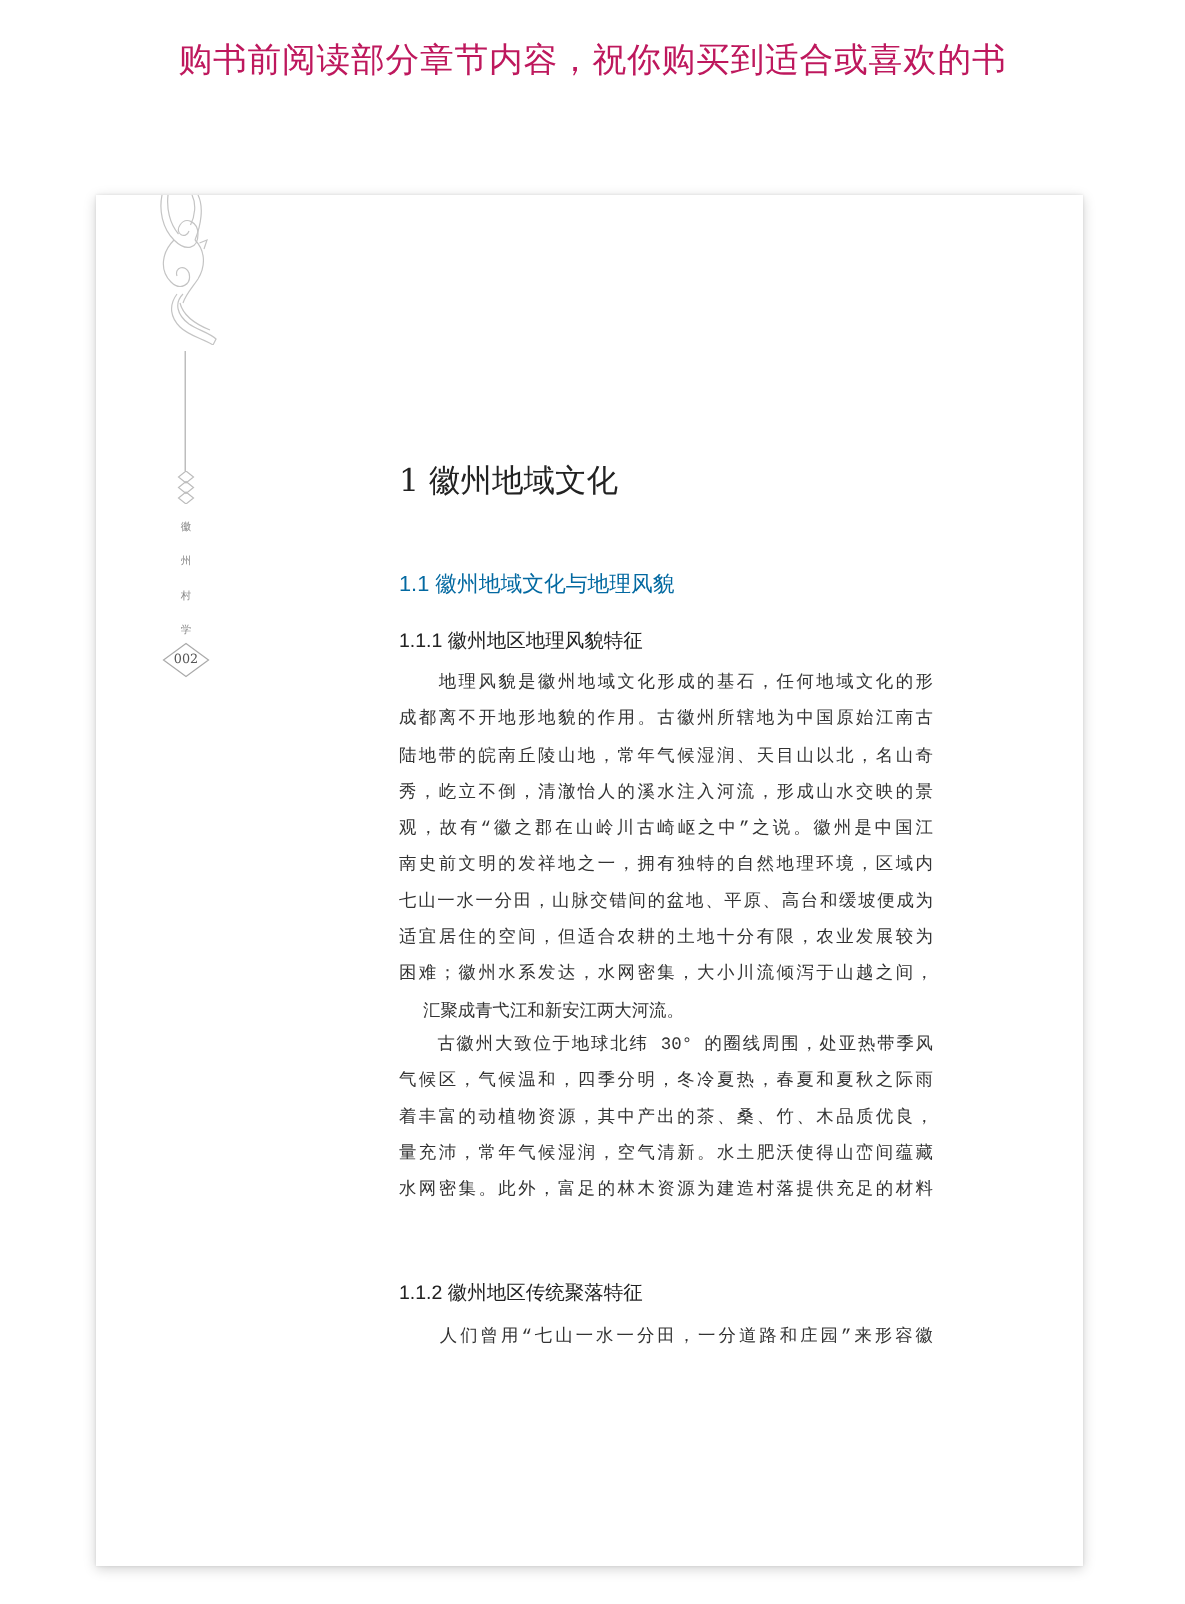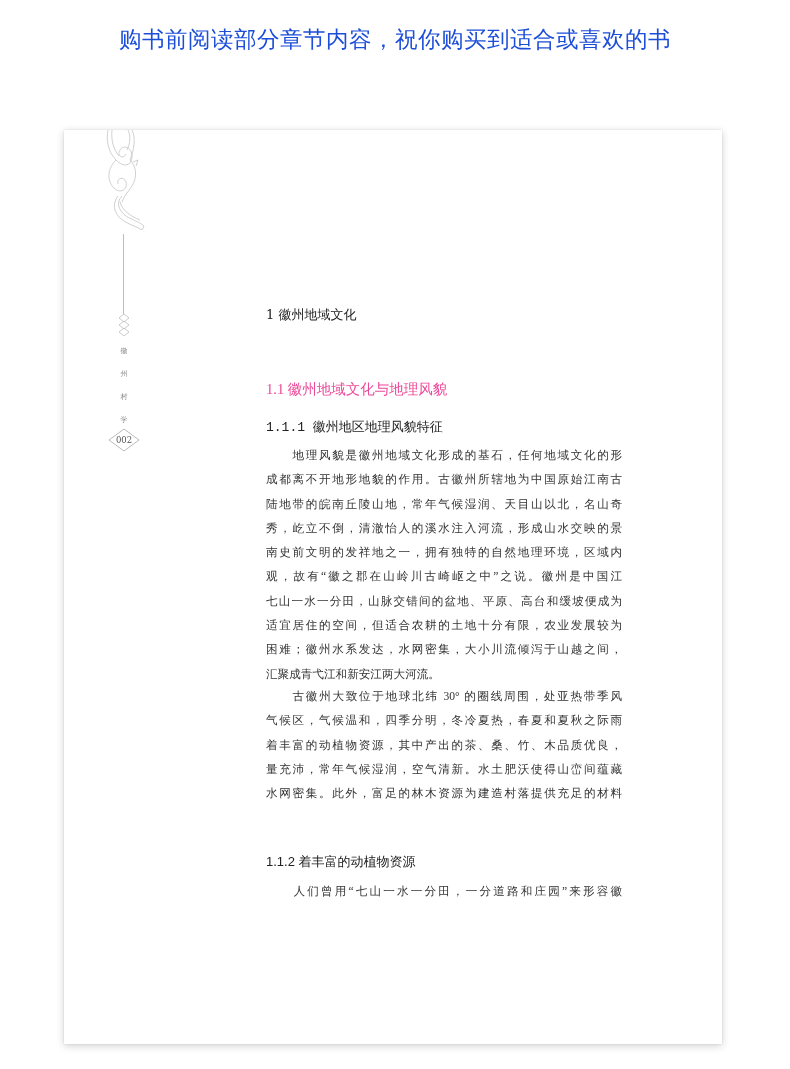--- a/index.html
+++ b/index.html
@@ -15,21 +15,21 @@
       font-family: "DejaVu Sans", sans-serif;
     }
     .banner {
       position: absolute;
       left: 0;
       top: 24px;
       width: 790px;
       text-align: center;
       font-family: "DejaVu Sans", sans-serif;
       font-size: 22.5px;
-      color: #1d4ed8;
+      color: #be185d;
       letter-spacing: 0.5px;
     }
     .page {
       position: absolute;
       left: 64px;
       top: 130px;
       width: 658px;
       height: 914px;
       background: #ffffff;
       box-shadow: 0 2px 8px rgba(0,0,0,0.18), 0 0 2px rgba(0,0,0,0.10);
@@ -95,62 +95,63 @@
       position: absolute;
       left: 202px;
       top: 0;
       width: 360px;
     }
     .chapter-title {
       position: absolute;
       left: 0;
       top: 176px;
       font-family: "DejaVu Serif", serif;
-      font-size: 13px;
+      font-size: 21px;
       color: #222222;
       white-space: nowrap;
     }
     .section-title {
       position: absolute;
       left: 0;
       top: 250px;
-      font-family: Liberation Serif, serif;
+      font-family: Liberation Sans, sans-serif;
       font-size: 14.5px;
-      color: #ec4899;
+      color: #0369a1;
       white-space: nowrap;
     }
     .subsection-title {
       position: absolute;
       left: 0;
       font-family: "Liberation Sans", sans-serif;
       font-size: 13px;
       color: #222222;
       white-space: nowrap;
     }
-    .sub1 { top: 288px; font-family: Liberation Mono, monospace; }
+    .sub1 { top: 288px; }
     .sub2 { top: 723px; }
     .para {
       position: absolute;
       left: 0;
       width: 356px;
-      font-family: Liberation Serif, serif;
+      font-family: Liberation Mono, monospace;
       font-size: 11.6px;
       line-height: 24.3px;
       color: #333333;
       text-align: justify;
       margin: 0;
     }
     .para .line {
       display: block;
       white-space: nowrap;
       text-align: justify;
       text-align-last: justify;
     }
     .para .line.last {
       text-align-last: left;
+      margin-left: 16px;
     }
     .p1 { top: 314px; }
     .p2 { top: 555px; }
     .p3 { top: 750px; }
   </style>
 </head>
 <body>
 
 <div class="banner">购书前阅读部分章节内容，祝你购买到适合或喜欢的书</div>
 
@@ -199,35 +200,35 @@
 
     <div class="section-title">1.1  徽州地域文化与地理风貌</div>
 
     <div class="subsection-title sub1">1.1.1  徽州地区地理风貌特征</div>
 
     <p class="para p1">
       <span class="line">　　地理风貌是徽州地域文化形成的基石，任何地域文化的形</span>
       <span class="line">成都离不开地形地貌的作用。古徽州所辖地为中国原始江南古</span>
       <span class="line">陆地带的皖南丘陵山地，常年气候湿润、天目山以北，名山奇</span>
       <span class="line">秀，屹立不倒，清澈怡人的溪水注入河流，形成山水交映的景</span>
+      <span class="line">观，故有“徽之郡在山岭川古崎岖之中”之说。徽州是中国江</span>
       <span class="line">南史前文明的发祥地之一，拥有独特的自然地理环境，区域内</span>
-      <span class="line">观，故有“徽之郡在山岭川古崎岖之中”之说。徽州是中国江</span>
       <span class="line">七山一水一分田，山脉交错间的盆地、平原、高台和缓坡便成为</span>
       <span class="line">适宜居住的空间，但适合农耕的土地十分有限，农业发展较为</span>
       <span class="line">困难；徽州水系发达，水网密集，大小川流倾泻于山越之间，</span>
       <span class="line last">汇聚成青弋江和新安江两大河流。</span>
     </p>
 
     <p class="para p2">
       <span class="line">　　古徽州大致位于地球北纬 30° 的圈线周围，处亚热带季风</span>
       <span class="line">气候区，气候温和，四季分明，冬冷夏热，春夏和夏秋之际雨</span>
       <span class="line">着丰富的动植物资源，其中产出的茶、桑、竹、木品质优良，</span>
       <span class="line">量充沛，常年气候湿润，空气清新。水土肥沃使得山峦间蕴藏</span>
       <span class="line">水网密集。此外，富足的林木资源为建造村落提供充足的材料</span>
     </p>
 
-    <div class="subsection-title sub2">1.1.2  着丰富的动植物资源</div>
+    <div class="subsection-title sub2">1.1.2  徽州地区传统聚落特征</div>
 
     <p class="para p3">
       <span class="line">　　人们曾用“七山一水一分田，一分道路和庄园”来形容徽</span>
     </p>
   </div>
 </div>
 
 </body></html>

